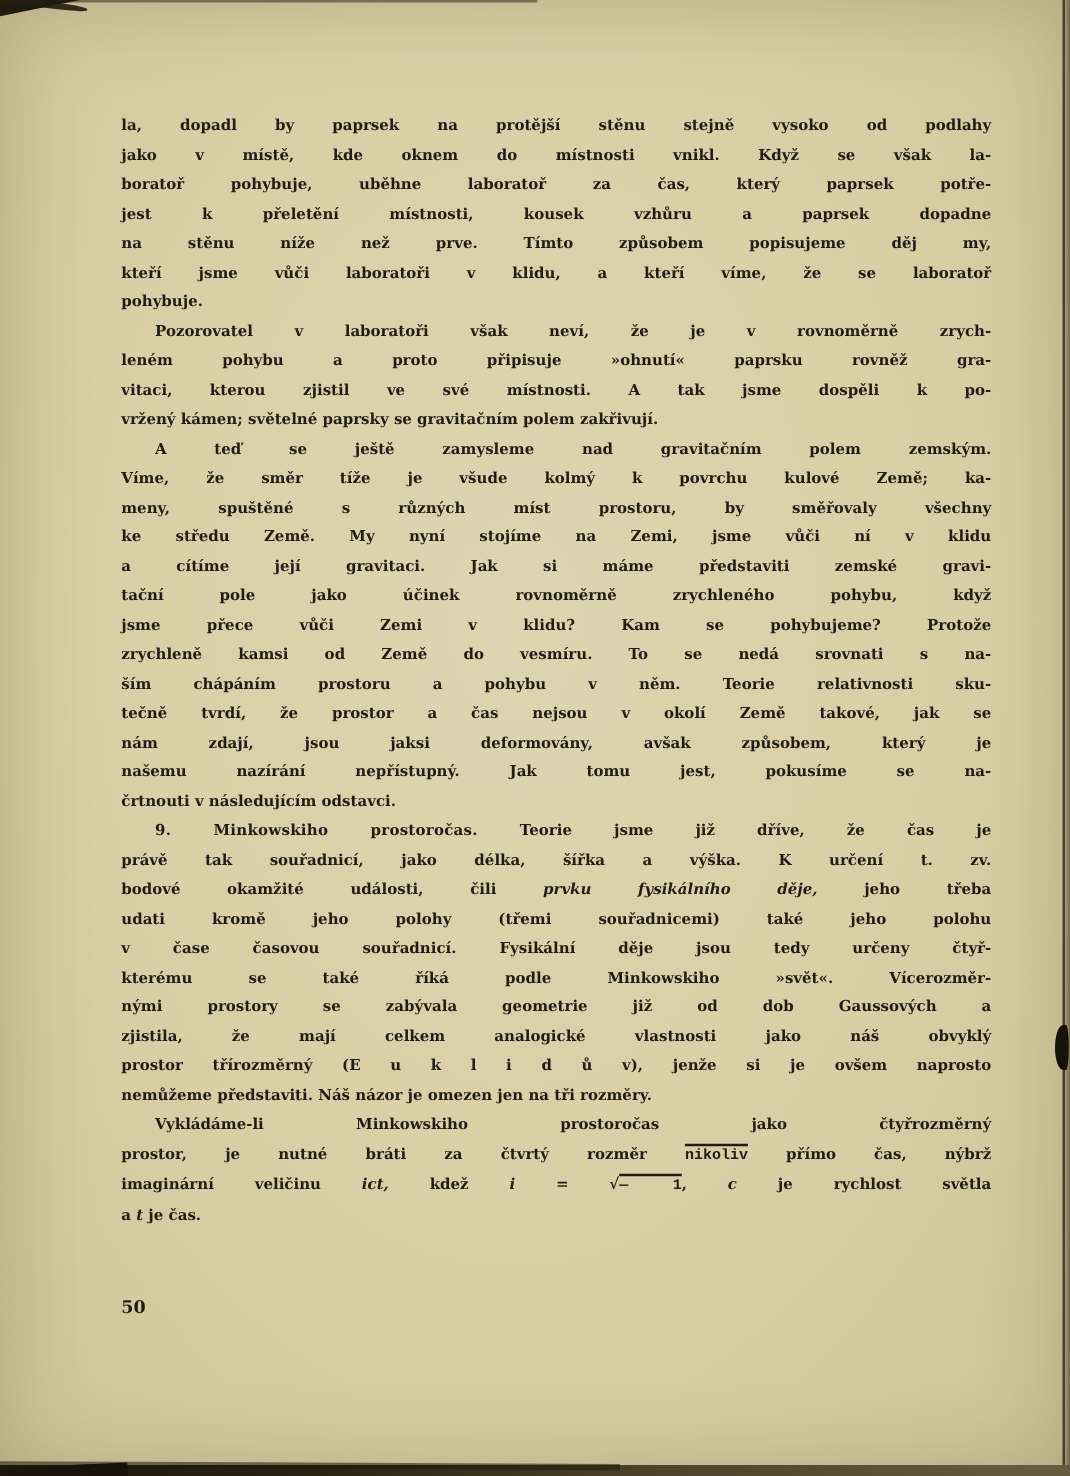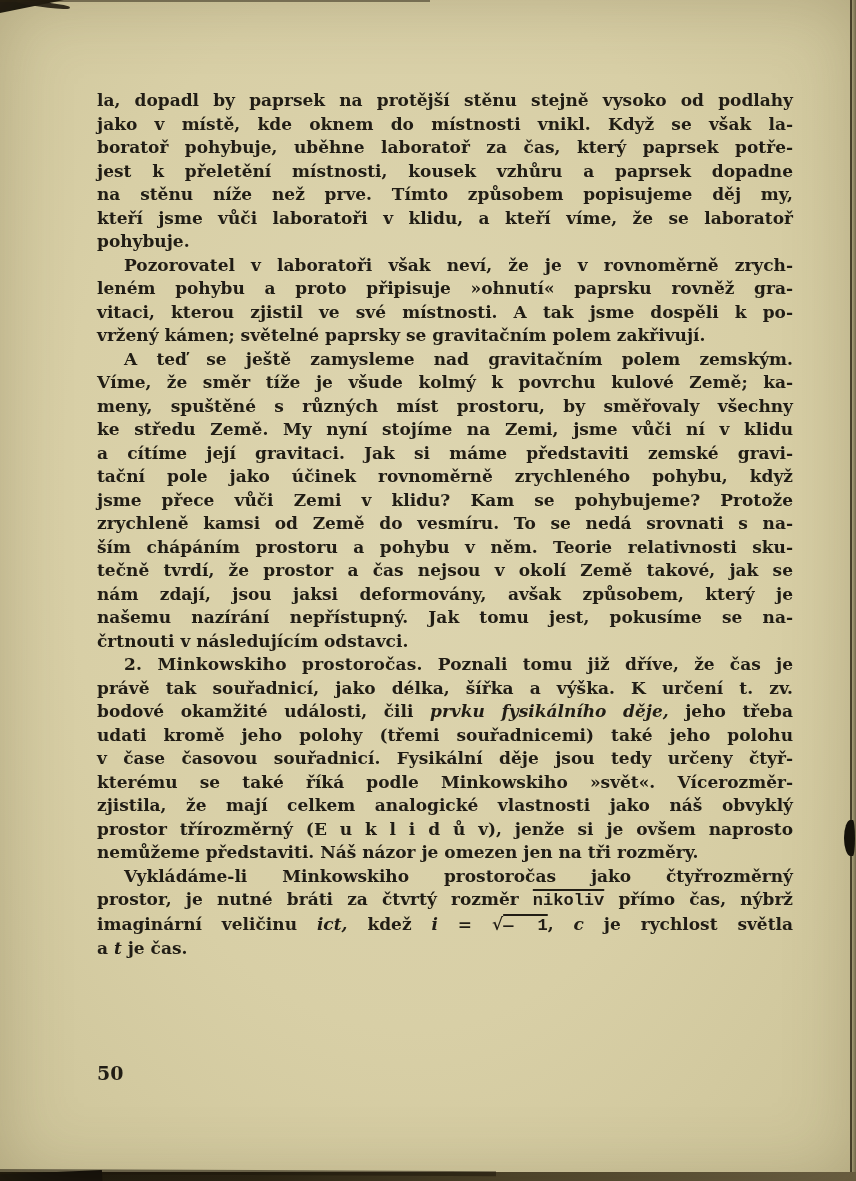--- a/index.html
+++ b/index.html
@@ -15,33 +15,33 @@
     background: radial-gradient(ellipse at 48% 42%, #ddd5b0 0%, #d8cfa6 55%, #ccc398 100%);
   }
   .vignette {
     position: absolute; inset: 0;
     box-shadow: inset 0 0 70px rgba(92,80,48,0.28);
     pointer-events: none; z-index: 5;
   }
   .text-block {
     position: absolute; left: 97px; top: 89px; width: 696px;
     color: var(--ink, #211d15);
-    font-size: 17px; font-weight: 700; line-height: 23.5px;
+    font-size: 12px; font-weight: 700; line-height: 23.5px;
     z-index: 2;
   }
   .line { text-align: justify; text-align-last: justify; }
   .line.last { text-align-last: left; }
   .line.indent { text-indent: 27px; }
   .run-n { font-style: normal; }
   .run-i { font-style: italic; }
   .run-b { font-weight: 900; letter-spacing: 0.2px; }
   .run-o { text-decoration: overline; text-decoration-thickness: 1.5px; font-family: Liberation Mono, monospace; }
   .page-number {
-    position: absolute; left: 97px; top: 1062px;
-    font-size: 19px; font-weight: 700; color: var(--ink, #211d15);
+    position: absolute; left: 97px; top: 1038px;
+    font-size: 14px; font-weight: 700; color: var(--ink, #211d15);
     z-index: 2;
   }
   
   .corner-mark {
     position: absolute; top: 0; left: 0; width: 0; height: 0;
     border-top: 13px solid #14110a; border-right: 64px solid transparent;
     z-index: 4;
   }
   .corner-streak {
     position: absolute; top: 2px; left: 16px; width: 54px; height: 5px;
@@ -113,26 +113,27 @@
       <div class="line"><span class="run-n">tační pole jako účinek rovnoměrně zrychleného pohybu, když</span></div>
       <div class="line"><span class="run-n">jsme přece vůči Zemi v klidu? Kam se pohybujeme? Protože</span></div>
       <div class="line"><span class="run-n">zrychleně kamsi od Země do vesmíru. To se nedá srovnati s na-</span></div>
       <div class="line"><span class="run-n">ším chápáním prostoru a pohybu v něm. Teorie relativnosti sku-</span></div>
       <div class="line"><span class="run-n">tečně tvrdí, že prostor a čas nejsou v okolí Země takové, jak se</span></div>
       <div class="line"><span class="run-n">nám zdají, jsou jaksi deformovány, avšak způsobem, který je</span></div>
       <div class="line"><span class="run-n">našemu nazírání nepřístupný. Jak tomu jest, pokusíme se na-</span></div>
       <div class="line last"><span class="run-n">črtnouti v následujícím odstavci.</span></div>
     </div>
     <div class="paragraph">
-      <div class="line indent"><span class="run-b">2. Minkowskiho prostoročas.</span><span class="run-n"> Poznali tomu již dříve, že čas je</span></div>
+      <div class="line indent"><span class="run-b">9. Minkowskiho prostoročas.</span><span class="run-n"> Teorie jsme již dříve, že čas je</span></div>
       <div class="line"><span class="run-n">právě tak souřadnicí, jako délka, šířka a výška. K určení t. zv.</span></div>
       <div class="line"><span class="run-n">bodové okamžité události, čili </span><span class="run-i">prvku fysikálního děje,</span><span class="run-n"> jeho třeba</span></div>
       <div class="line"><span class="run-n">udati kromě jeho polohy (třemi souřadnicemi) také jeho polohu</span></div>
       <div class="line"><span class="run-n">v čase časovou souřadnicí. Fysikální děje jsou tedy určeny čtyř-</span></div>
       <div class="line"><span class="run-n">kterému se také říká podle Minkowskiho »svět«. Vícerozměr-</span></div>
+      <div class="line"><span class="run-n">nými prostory se zabývala geometrie již od dob Gaussových a</span></div>
       <div class="line"><span class="run-n">zjistila, že mají celkem analogické vlastnosti jako náš obvyklý</span></div>
       <div class="line"><span class="run-n">prostor třírozměrný (E u k l i d ů v), jenže si je ovšem naprosto</span></div>
       <div class="line last"><span class="run-n">nemůžeme představiti. Náš názor je omezen jen na tři rozměry.</span></div>
     </div>
     <div class="paragraph">
       <div class="line indent"><span class="run-n">Vykládáme-li Minkowskiho prostoročas jako čtyřrozměrný</span></div>
       <div class="line"><span class="run-n">prostor, je nutné bráti za čtvrtý rozměr </span><span class="run-o">nikoliv</span><span class="run-n"> přímo čas, nýbrž</span></div>
       <div class="line"><span class="run-n">imaginární veličinu </span><span class="run-i">ict,</span><span class="run-n"> kdež </span><span class="run-i">i</span><span class="run-n"> = √</span><span class="run-o">— 1</span><span class="run-n">, </span><span class="run-i">c</span><span class="run-n"> je rychlost světla</span></div>
       <div class="line last"><span class="run-n">a </span><span class="run-i">t</span><span class="run-n"> je čas.</span></div>
     </div>

